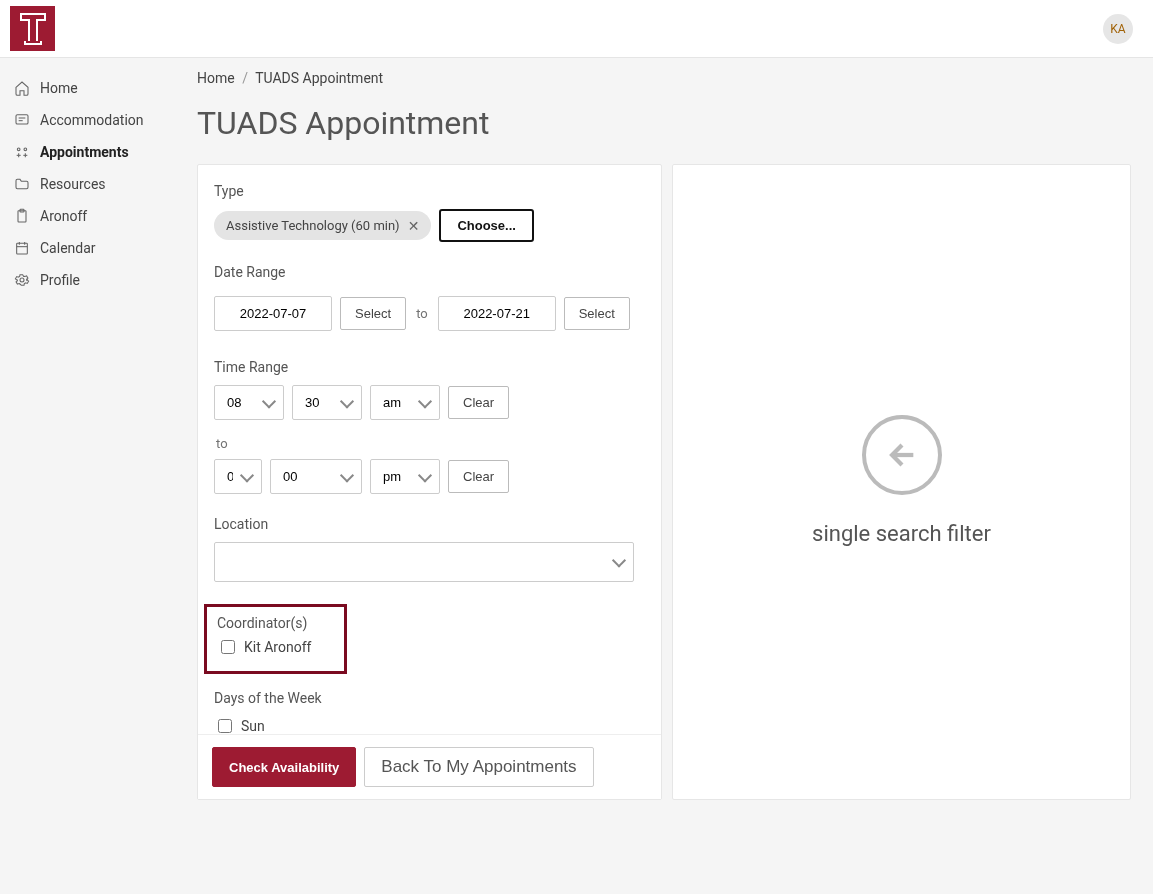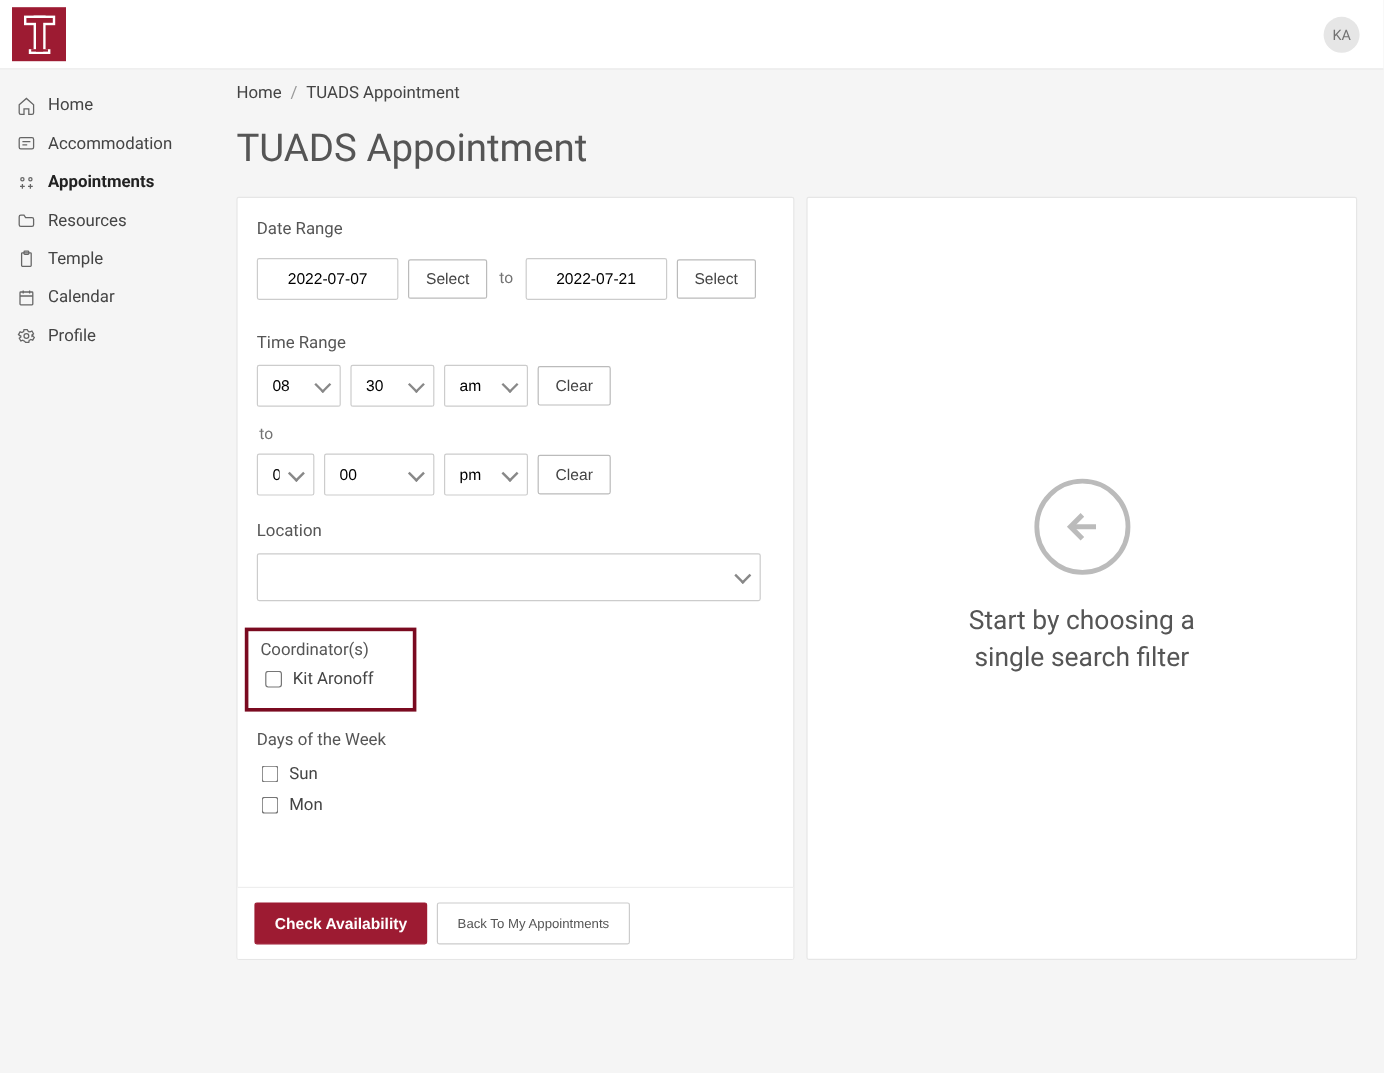--- a/index.html
+++ b/index.html
@@ -1,21 +1,21 @@
 <!DOCTYPE html>
 <html><head>
 <meta charset="utf-8">
 <style>
   * { box-sizing: border-box; }
   html, body { margin: 0; padding: 0; font-family: -apple-system, BlinkMacSystemFont, "Segoe UI", Roboto, Arial, sans-serif; background: #f5f5f5; color: #333; }
   .header { display: flex; align-items: center; justify-content: space-between; padding: 6px 20px 6px 10px; background: #fff; border-bottom: 1px solid #e5e5e5; }
   .brand { display: flex; align-items: center; gap: 10px; }
   .brand-logo { width: 45px; height: 45px; background: #9d1b32; display: flex; align-items: center; justify-content: center; }
   .brand-text { font-family: Georgia, 'Times New Roman', serif; font-weight: 700; font-size: 22px; color: #1a1a1a; line-height: 1.1; }
-  .avatar { width: 30px; height: 30px; border-radius: 50%; background: #e6e6e6; display: flex; align-items: center; justify-content: center; font-size: 12px; color: #737373; }
+  .avatar { width: 30px; height: 30px; border-radius: 50%; background: #e6e6e6; display: flex; align-items: center; justify-content: center; font-size: 12px; color: #a16207; }
   .layout { display: flex; }
   .sidebar { width: 175px; background: #f5f5f5; padding: 14px 0; }
   .nav-item { display: flex; align-items: center; gap: 10px; padding: 8px 14px; font-size: 14px; color: #444; cursor: pointer; }
   .nav-item.active { font-weight: 700; color: #222; }
   .nav-icon { width: 16px; height: 16px; flex-shrink: 0; display: inline-flex; align-items: center; justify-content: center; }
   .nav-icon svg { stroke: #666; }
   .main { flex: 1; padding: 12px 22px 22px 22px; }
   .breadcrumb { font-size: 14px; color: #444; margin-bottom: 18px; }
   .breadcrumb a { color: #444; text-decoration: none; }
   .breadcrumb .sep { color: #999; margin: 0 4px; }
@@ -42,21 +42,21 @@
   .select-wrap::after { content: ''; position: absolute; right: 10px; top: 50%; width: 8px; height: 8px; border-right: 2px solid #888; border-bottom: 2px solid #888; transform: translateY(-65%) rotate(45deg); pointer-events: none; }
   .checkbox-row { display: flex; align-items: center; gap: 6px; font-size: 14px; color: #444; margin-bottom: 6px; }
   .checkbox-row input { width: 14px; height: 14px; cursor: pointer; }
   .highlight-box { border: 3px solid #7a0a20; padding: 8px 10px 8px 10px; margin-left: -10px; margin-bottom: 16px; width: 143px; position: relative; }
   .empty-state { text-align: center; color: #555; }
   .empty-state .circle-arrow { width: 80px; height: 80px; border: 4px solid #bbb; border-radius: 50%; margin: 0 auto 24px auto; display: flex; align-items: center; justify-content: center; }
   .empty-state .arrow-left { width: 34px; height: 34px; }
   .empty-state-text { font-size: 22px; color: #555; line-height: 1.4; max-width: 260px; margin: 0 auto; }
   .panel-footer { border-top: 1px solid #eee; padding: 12px 14px; display: flex; gap: 8px; background: #fff; }
   .btn-primary { background: #9d1b32; color: #fff; border: 1px solid #9d1b32; font-weight: 600; padding: 9px 16px; border-radius: 2px; cursor: pointer; font-size: 13px; }
-  .btn-secondary { background: #fff; color: #555; border: 1px solid #ccc; padding: 9px 16px; border-radius: 2px; cursor: pointer; font-size: 11px; }
+  .btn-secondary { background: #fff; color: #555; border: 1px solid #ccc; padding: 9px 16px; border-radius: 2px; cursor: pointer; font-size: 17px; }
 </style>
 </head>
 <body>
 
 <div class="header">
   <div class="brand">
     <div class="brand-logo">
       <svg width="30" height="36" viewBox="0 0 30 36">
         <rect x="2" y="2" width="26" height="8" fill="#fff"></rect>
         <rect x="10" y="2" width="10" height="32" fill="#fff"></rect>
@@ -111,21 +111,21 @@
       </span>
       <span>Resources</span>
     </div>
     <div class="nav-item">
       <span class="nav-icon">
         <svg width="16" height="16" viewBox="0 0 24 24" fill="none" stroke-width="1.6">
             <rect x="6" y="4" width="12" height="17" rx="1"></rect>
             <rect x="9" y="2" width="6" height="4" rx="1"></rect>
           </svg>
       </span>
-      <span>Temple</span>
+      <span>Aronoff</span>
     </div>
     <div class="nav-item">
       <span class="nav-icon">
         <svg width="16" height="16" viewBox="0 0 24 24" fill="none" stroke-width="1.6">
             <rect x="4" y="5" width="16" height="16" rx="1"></rect>
             <line x1="4" y1="10" x2="20" y2="10"></line>
             <line x1="8" y1="3" x2="8" y2="7"></line>
             <line x1="16" y1="3" x2="16" y2="7"></line>
           </svg>
       </span>
@@ -147,20 +147,30 @@
       <a href="#">Home</a>
       <span class="sep">/</span>
       <span>TUADS Appointment</span>
     </div>
     <h1 class="page-title">TUADS Appointment</h1>
 
     <div class="panel-row">
       <div class="panel left">
         <div class="scroll-area">
 
+          <div class="section">
+            <div class="form-label">Type</div>
+            <div class="row">
+              <span class="chip">
+                <span>Assistive Technology (60 min)</span>
+                <span class="x">✕</span>
+              </span>
+              <button class="btn btn-outline-dark">Choose...</button>
+            </div>
+          </div>
 
           <div class="section">
             <div class="form-label">Date Range</div>
             <div class="row">
               <input class="input-date" value="2022-07-07" style="">
               <button class="btn">Select</button>
               <span class="to-text">to</span>
               <input class="input-date" value="2022-07-21" style="">
               <button class="btn">Select</button>
             </div>
@@ -221,20 +231,19 @@
 
       <div class="panel right">
         <div class="empty-state">
           <div class="circle-arrow">
             <svg class="arrow-left" viewBox="0 0 24 24" fill="none" stroke="#bbb" stroke-width="3">
                 <line x1="20" y1="12" x2="6" y2="12"></line>
                 <polyline points="12 5 5 12 12 19"></polyline>
               </svg>
           </div>
           <div class="empty-state-text">
-            <div>Start by choosing a</div>
             <div>single search filter</div>
           </div>
         </div>
       </div>
     </div>
   </div>
 </div>
 
 </body></html>

